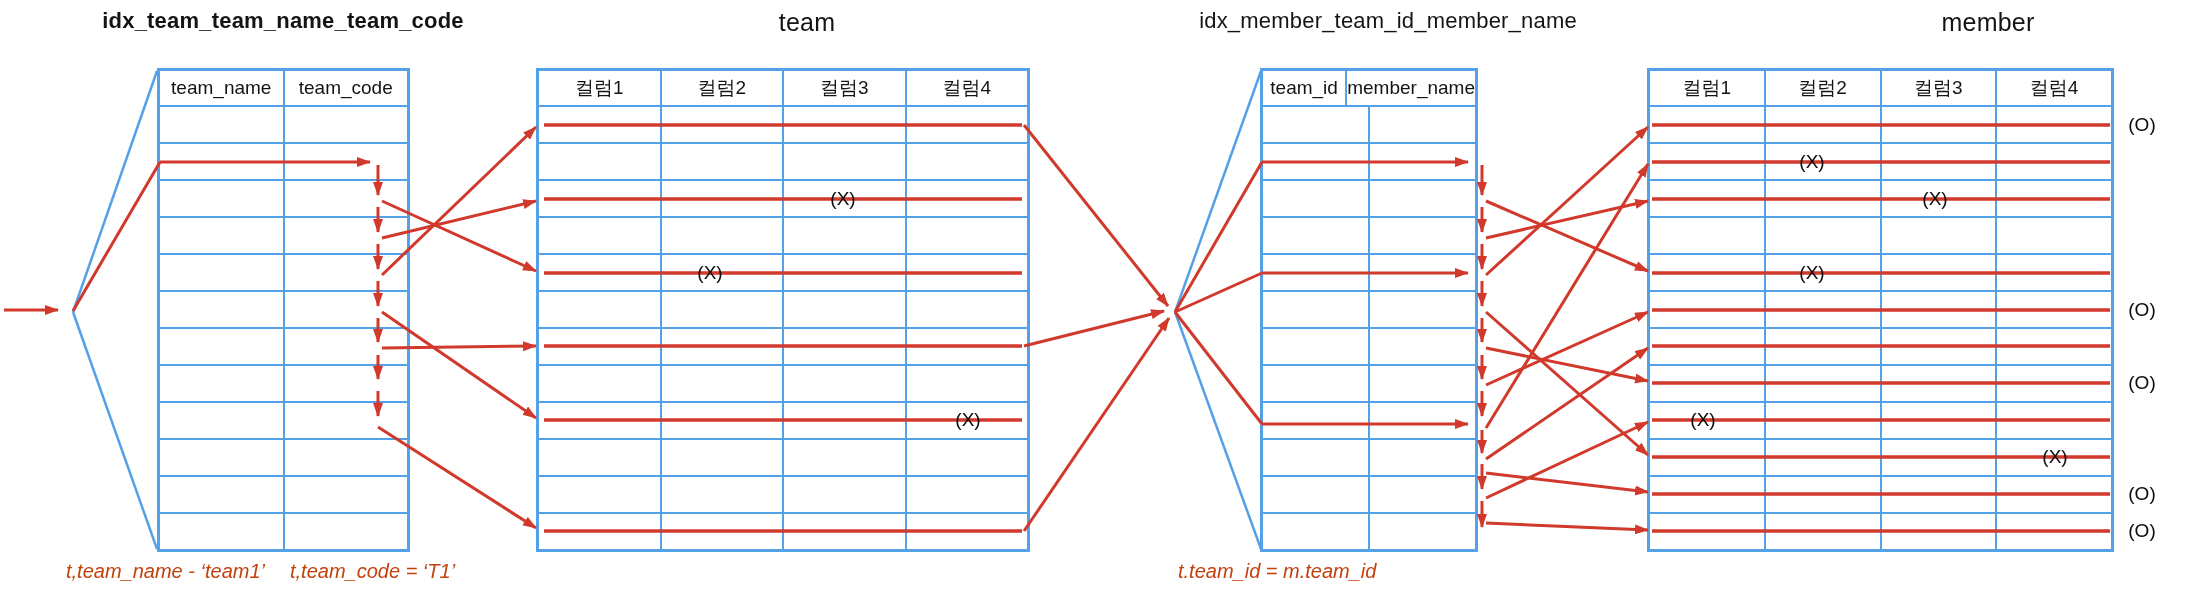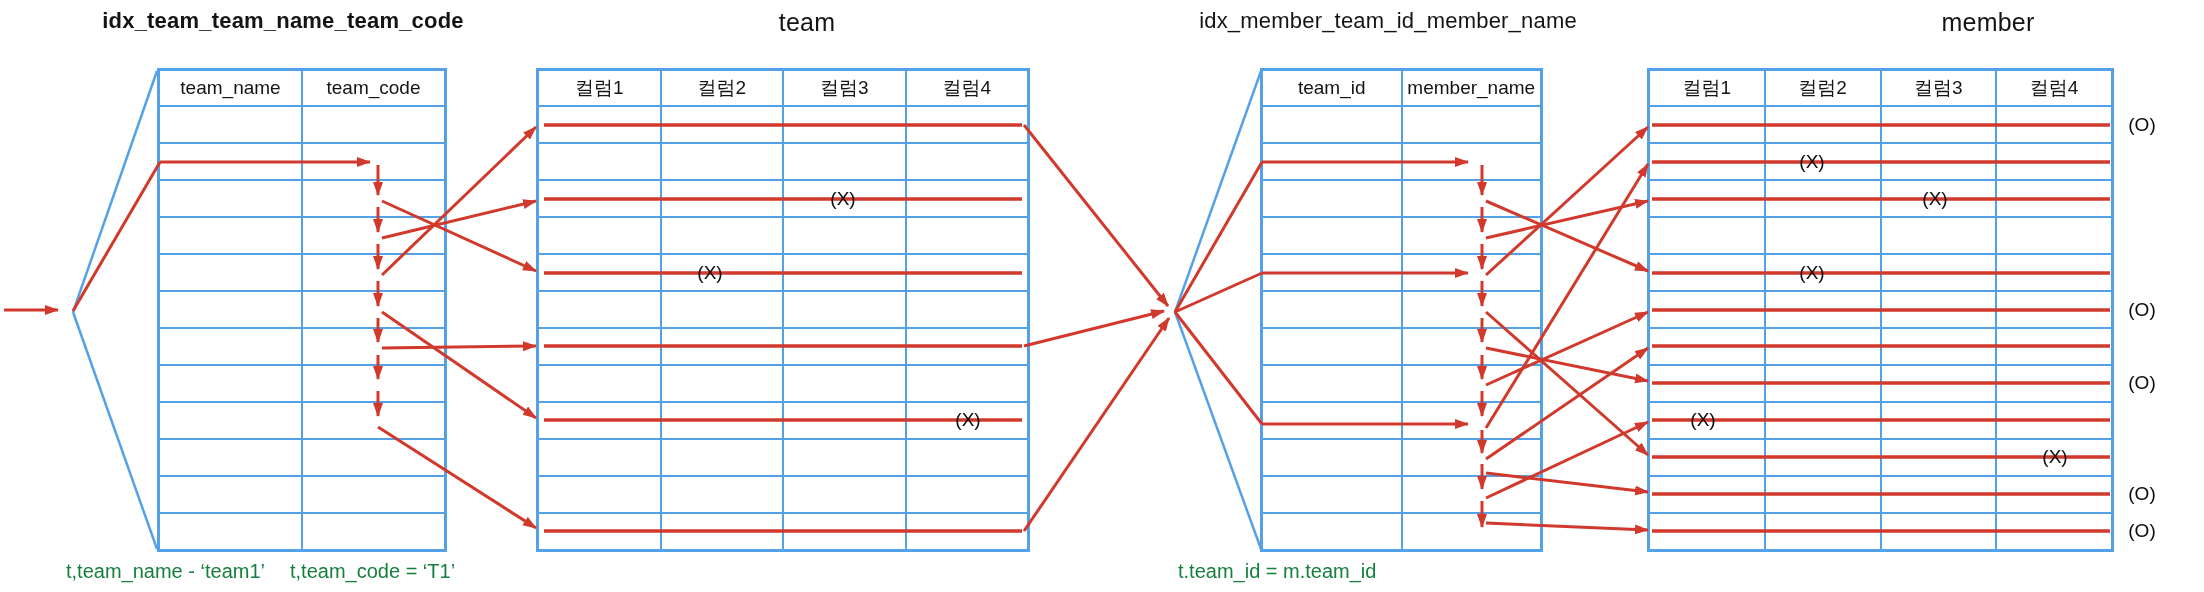--- a/index.html
+++ b/index.html
@@ -40,34 +40,34 @@
   .td:first-child{border-left:none;}
   .overlay{
     position:absolute;left:0;top:0;width:2204px;height:592px;
     pointer-events:none;
   }
   .marker{
     position:absolute;transform:translate(-50%,-50%);
     font-size:19px;color:#0c0c0c;white-space:nowrap;
   }
   .caption{
-    position:absolute;top:560px;font-size:20px;color:#15803d;white-space:nowrap;
+    position:absolute;top:560px;font-size:20px;color:#c2410c;white-space:nowrap;font-style:italic;
   }
 </style>
 </head>
 <body>
 
 <div class="stage">
 
   <div class="title" style="left:283px;font-weight:bold;">idx_team_team_name_team_code</div>
   <div class="title big" style="left:783px;margin-left:24px;">team</div>
   <div class="title" style="left:1388px;">idx_member_team_id_member_name</div>
   <div class="title big" style="left:1988px;">member</div>
 
-  <div class="tbl" style="left:157px;width:290px;">
+  <div class="tbl" style="left:157px;width:253px;">
     <div class="thead">
       <div class="th">team_name</div>
       <div class="th">team_code</div>
     </div>
     <div class="tbody">
         <div class="tr">
           <div class="td"></div>
           <div class="td"></div>
         </div>
         <div class="tr">
@@ -193,21 +193,21 @@
         </div>
         <div class="tr">
           <div class="td"></div>
           <div class="td"></div>
           <div class="td"></div>
           <div class="td"></div>
         </div>
       </div>
   </div>
 
-  <div class="tbl" style="left:1260px;width:283px;">
+  <div class="tbl" style="left:1260px;width:218px;">
     <div class="thead">
       <div class="th">team_id</div>
       <div class="th">member_name</div>
     </div>
     <div class="tbody">
         <div class="tr">
           <div class="td"></div>
           <div class="td"></div>
         </div>
         <div class="tr">

